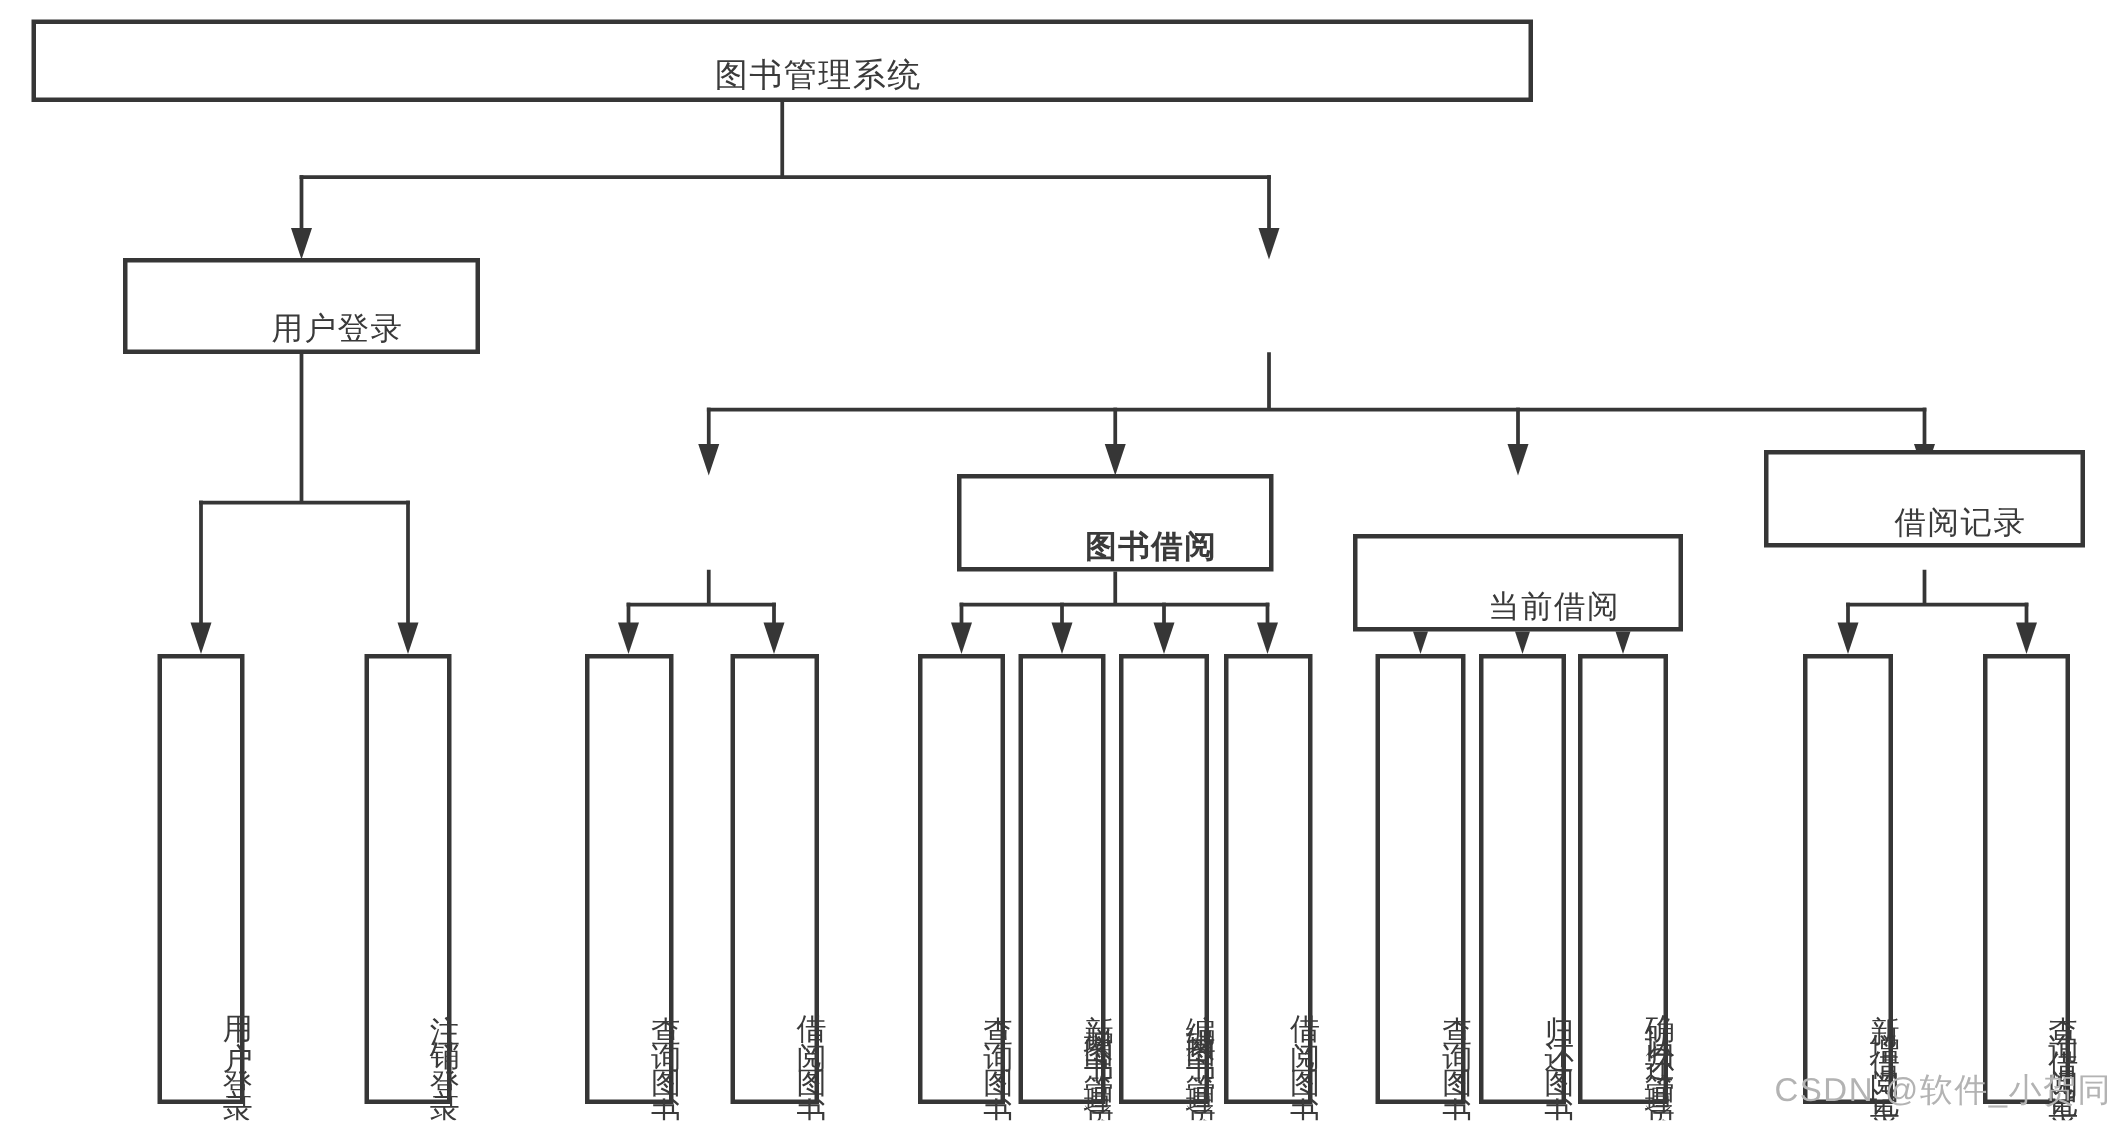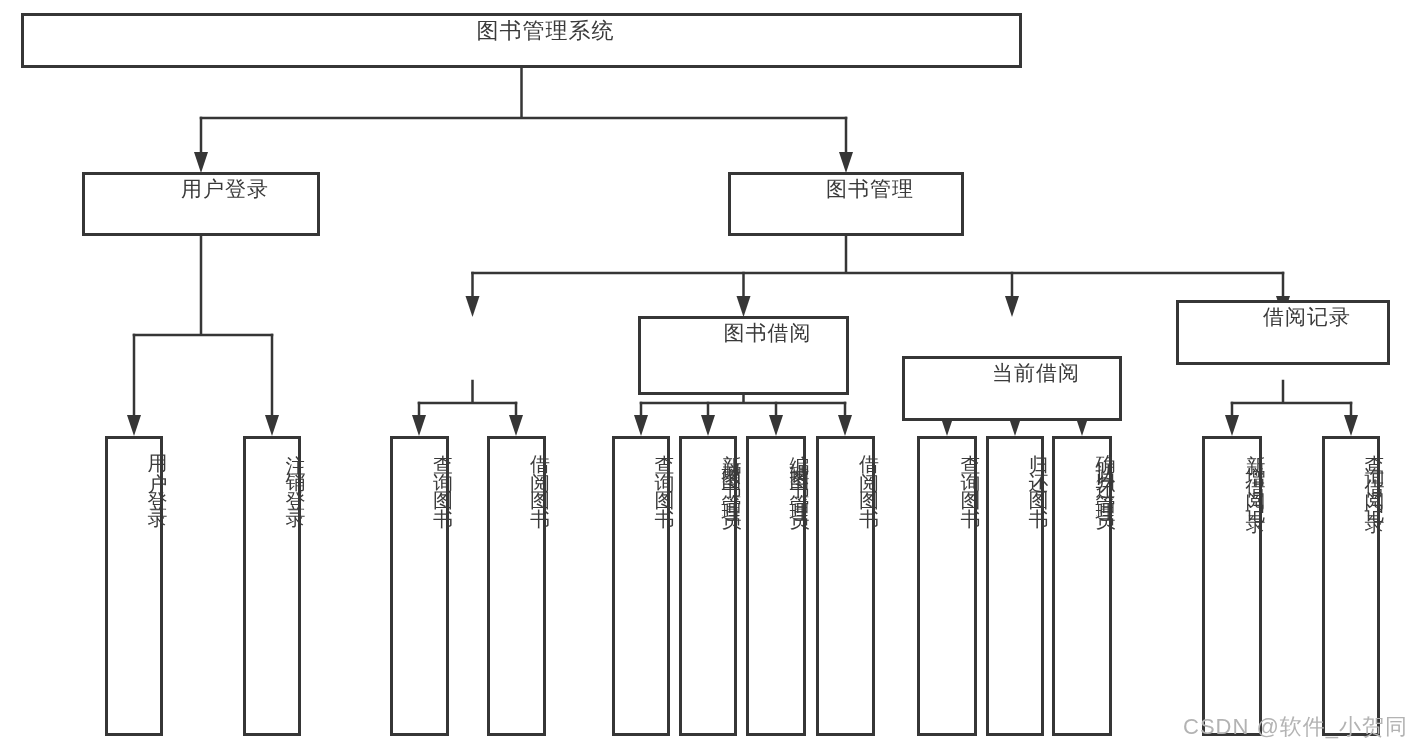--- a/index.html
+++ b/index.html
@@ -16,21 +16,21 @@
     left: 0; top: 0;
     z-index: 0;
   }
   .box {
     position: absolute;
     box-sizing: border-box;
     background: #ffffff;
     border: 3px solid #363636;
     color: #3a3a3a;
     display: flex;
-    align-items: flex-start;
+    align-items: flex-end;
     justify-content: center;
     z-index: 1;
     padding-left: 48px;
   }
   .hbox { font-size: 21px; letter-spacing: 1px; }
   .root-box { font-size: 22px; }
   .vbox span {
     writing-mode: vertical-rl;
     text-orientation: mixed;
     font-size: 20px;
@@ -129,25 +129,22 @@
     </g>
   </svg>
 
   <div class="box hbox root-box" style="left:21px; top:13px; width:1001px; height:55px;">
     <span>图书管理系统</span>
   </div>
 
   <div class="box hbox" style="left:82px; top:172px; width:238px; height:64px;">
     <span>用户登录</span>
   </div>
-  <div class="box hbox" style="left:728px; top:172px; width:236px; height:64px;">
-    <span>图书管理</span>
-  </div>
 
-  <div class="box hbox" style="left:638px; top:316px; width:211px; height:79px;">
+  <div class="box hbox" style="left:638px; top:316px; width:211px; height:65px;font-weight:bold;">
     <span>图书借阅</span>
   </div>
   <div class="box hbox" style="left:902px; top:316px; width:220px; height:65px;margin-top:40px;">
     <span>当前借阅</span>
   </div>
   <div class="box hbox" style="left:1176px; top:300px; width:214px; height:65px;">
     <span>借阅记录</span>
   </div>
 
   <div class="box vbox" style="left:105px; top:436px; width:58px; height:300px;">

